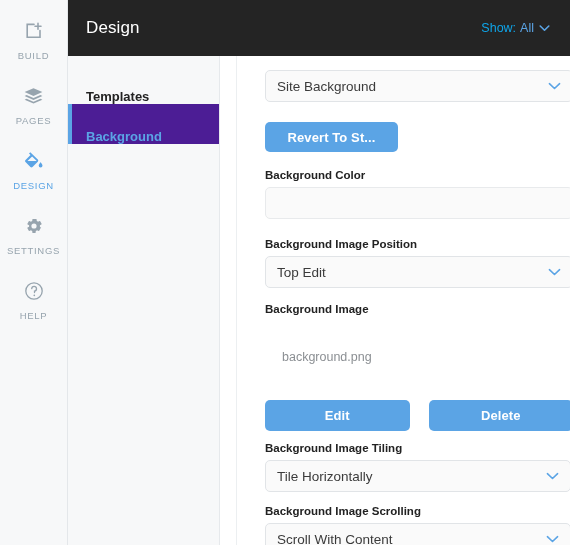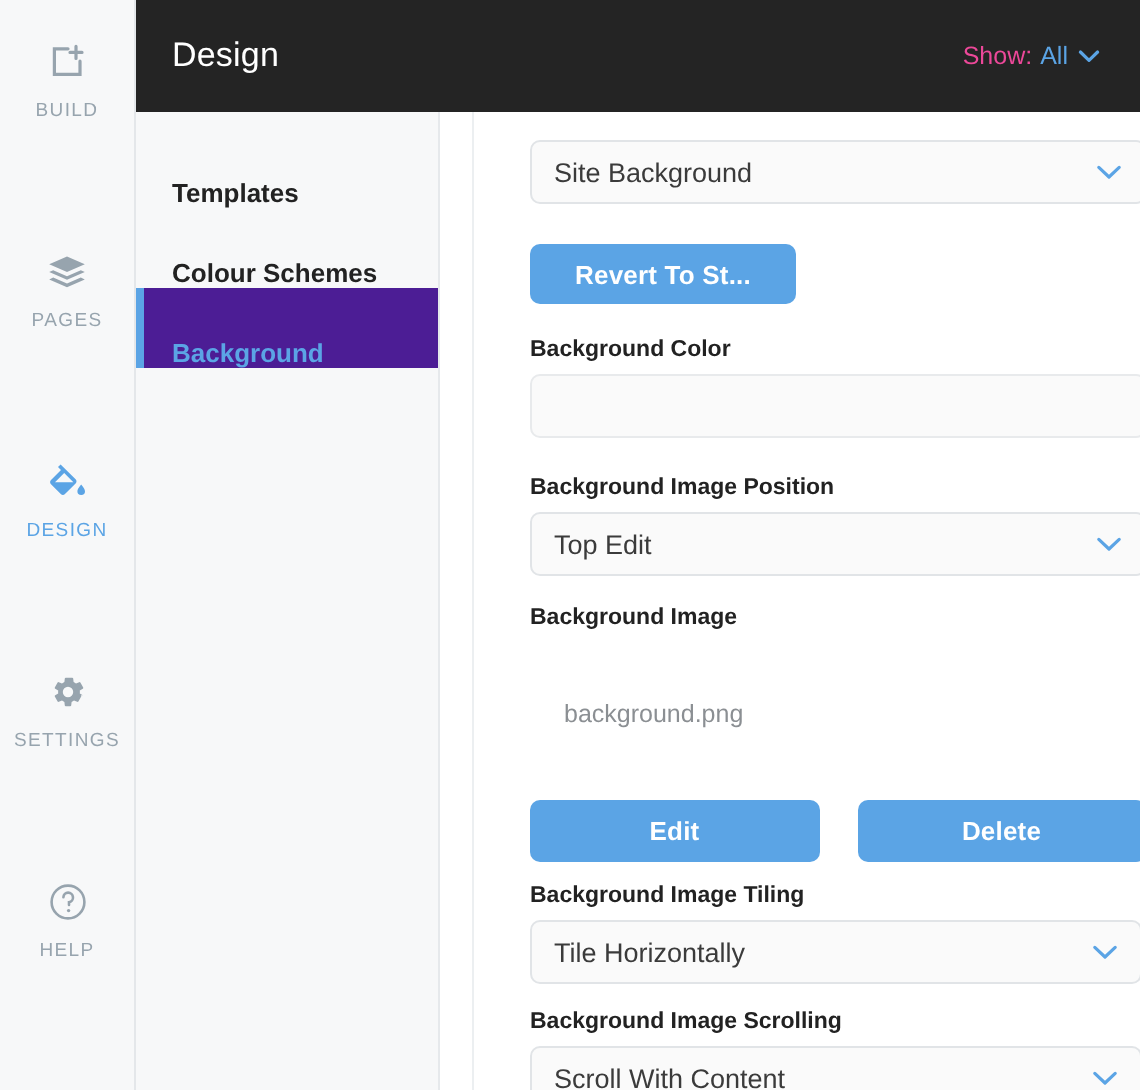--- a/index.html
+++ b/index.html
@@ -28,21 +28,20 @@
     width: 68px;
     min-width: 68px;
     height: 545px;
     background: #f7f8f9;
     border-right: 1px solid #e4e7ea;
     box-sizing: border-box;
     display: flex;
     flex-direction: column;
     align-items: center;
     padding-top: 8px;
-    gap: 40px;
   }
   .rail-item {
     width: 68px;
     height: 65px;
     display: flex;
     flex-direction: column;
     align-items: center;
     justify-content: center;
     color: #97a4ae;
     cursor: pointer;
@@ -84,21 +83,21 @@
   }
   .header-right {
     margin-left: auto;
     display: flex;
     align-items: center;
     font-size: 12.5px;
     color: #ffffff;
     cursor: pointer;
     user-select: none;
   }
-  .header-right .show-label { color: #ec4899; margin-right: 4px; }
+  .header-right .show-label { color: #0ea5e9; margin-right: 4px; }
   .header-right .show-value { color: #5ba4e5; margin-right: 5px; }
   .header-right .caret { color: #5ba4e5; display: inline-block; line-height: 0; }
 
   
   .content {
     position: absolute;
     left: 68px;
     top: 56px;
     width: 502px;
     height: 489px;
@@ -320,23 +319,20 @@
       </span>
     </div>
   </div>
 
   <div class="content">
 
     <div class="subnav">
       <div class="subnav-item">
         <span>Templates</span>
       </div>
-      <div class="subnav-item">
-        <span>Colour Schemes</span>
-      </div>
       <div class="subnav-item active">
         <span>Background</span>
       </div>
     </div>
 
     <div class="gutter"></div>
 
     <div class="panel">
 
       

